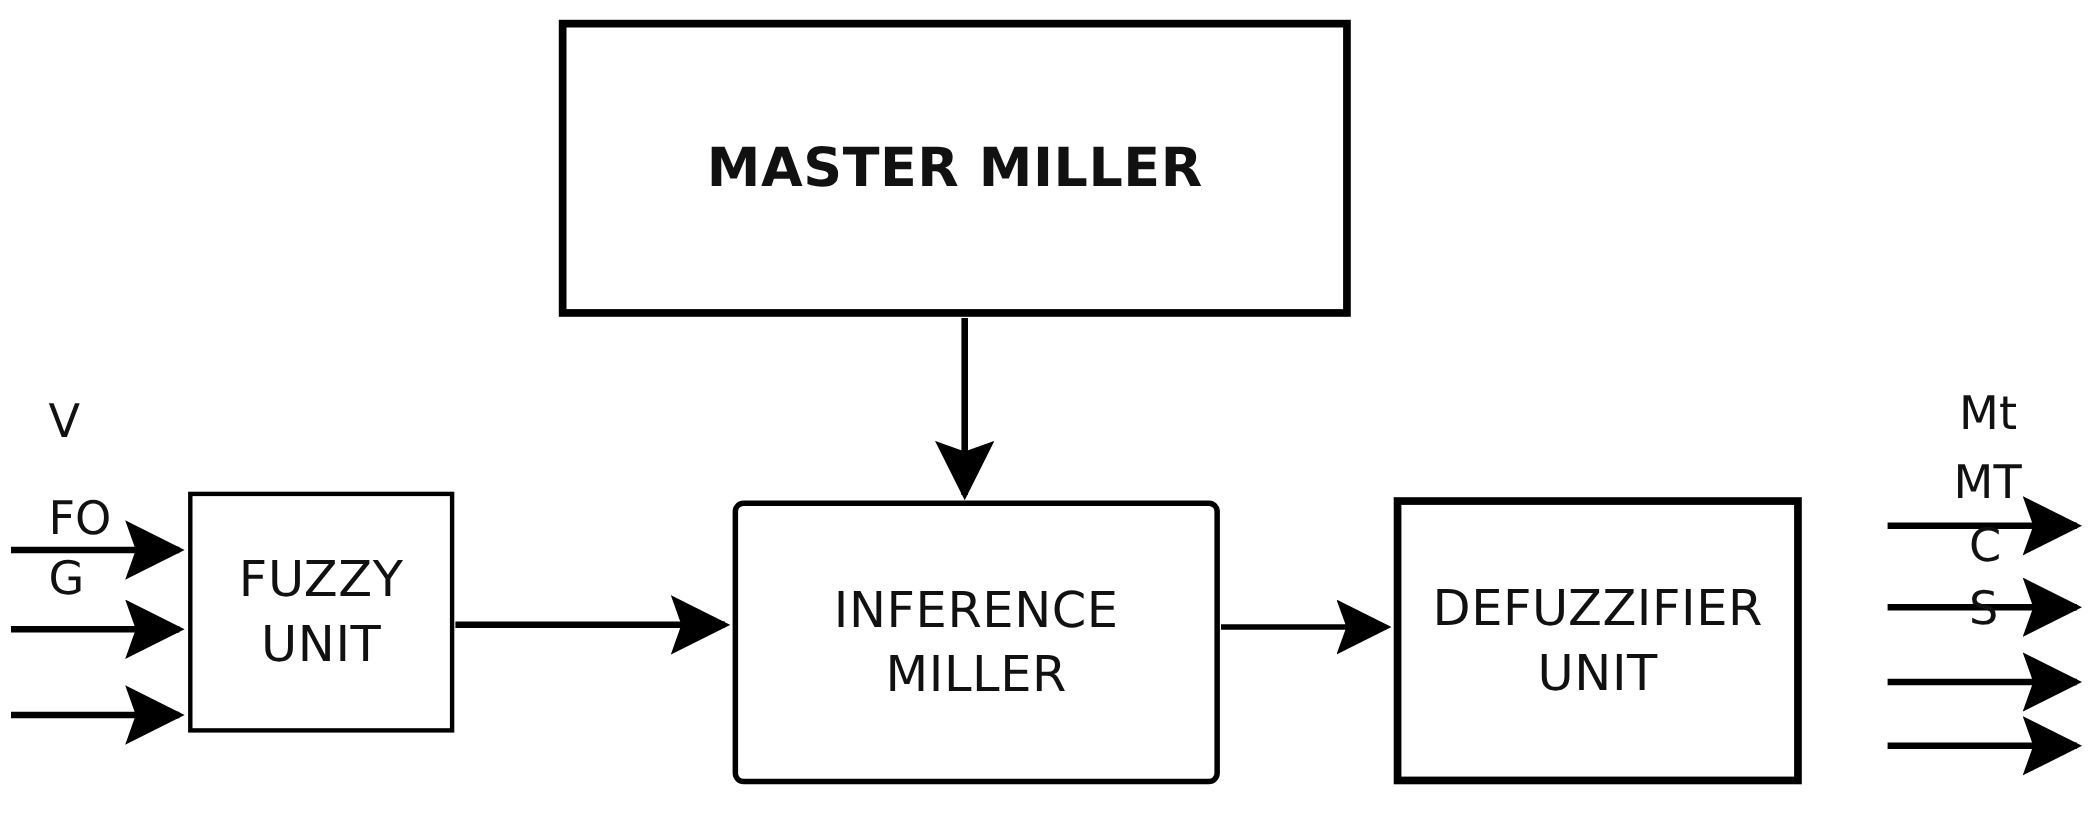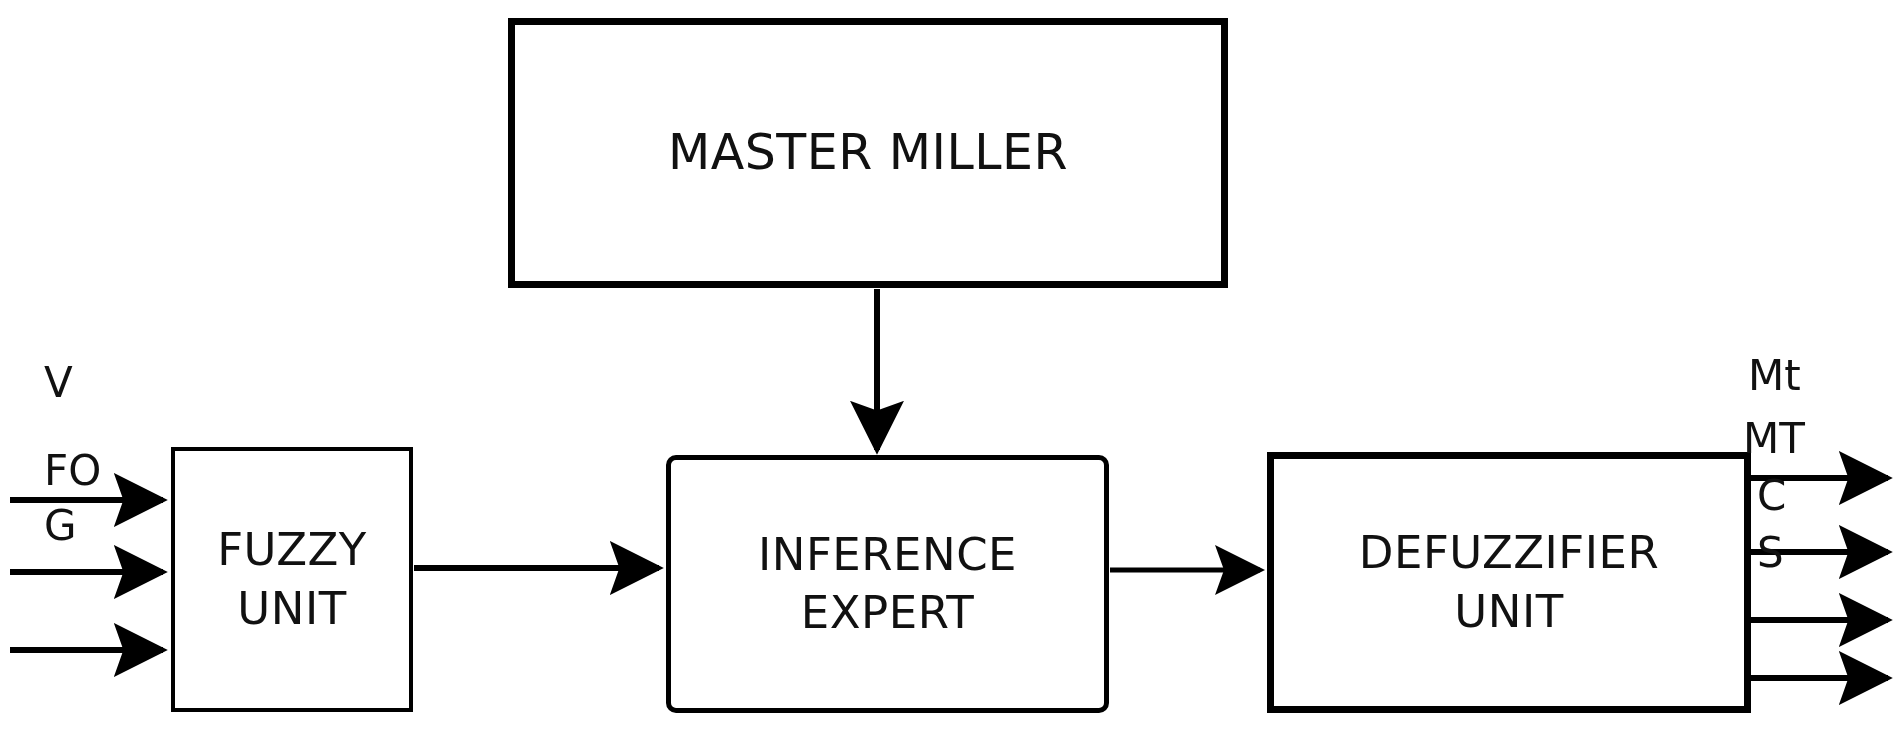--- a/index.html
+++ b/index.html
@@ -46,62 +46,63 @@
   }
   #block-master-miller {
     left: 508px;
     top: 18px;
     width: 720px;
     height: 270px;
     border-width: 7px;
   }
   #block-master-miller .line {
     font-size: 49px;
+    font-weight: bold;
   }
   #block-fuzzy-unit {
     left: 171px;
     top: 447px;
     width: 242px;
-    height: 265px;
+    height: 219px;
     border-width: 4px;
   }
   #block-fuzzy-unit .line {
     font-size: 45px;
   }
   #block-inference-system {
     left: 666px;
     top: 455px;
     width: 443px;
     height: 258px;
     border-width: 5px;
     border-radius: 10px;
   }
   #block-inference-system .line {
     font-size: 45px;
   }
   #block-defuzzifier-unit {
     left: 1267px;
     top: 452px;
-    width: 484px;
+    width: 371px;
     height: 261px;
     border-width: 7px;
   }
   #block-defuzzifier-unit .line {
     font-size: 45px;
   }
   
   .sig-label {
     position: absolute;
     font-size: 42px;
     color: #111111;
     line-height: 1;
     white-space: nowrap;
   }
   .in-label { text-align: left; }
-  .out-label { text-align: left; }
+  .out-label { text-align: left; margin-left: 33px; }
 </style>
 </head>
 <body>
 
 <div id="diagram-root">
 
   <svg class="svg-layer" viewBox="0 0 1899 740" xmlns="http://www.w3.org/2000/svg">
     <defs>
       <marker id="arrowhead" markerWidth="9" markerHeight="9" refX="8.2" refY="4.5" orient="auto" markerUnits="strokeWidth">
         <path d="M0,0 L9,4.5 L0,9 L1.6,4.5 z" fill="#000000"></path>
@@ -131,21 +132,21 @@
     <span class="line">MASTER MILLER</span>
   </div>
 
   <div class="block" id="block-fuzzy-unit">
     <span class="line">FUZZY</span>
     <span class="line">UNIT</span>
   </div>
 
   <div class="block" id="block-inference-system">
     <span class="line">INFERENCE</span>
-    <span class="line">EXPERT</span>
+    <span class="line">MILLER</span>
   </div>
 
   <div class="block" id="block-defuzzifier-unit">
     <span class="line">DEFUZZIFIER</span>
     <span class="line">UNIT</span>
   </div>
 
   <span class="sig-label in-label" style="left:44px; top:362px;">V</span>
   <span class="sig-label in-label" style="left:44px; top:430px;margin-top:20px;">FO</span>
   <span class="sig-label in-label" style="left:44px; top:505px;">G</span>

